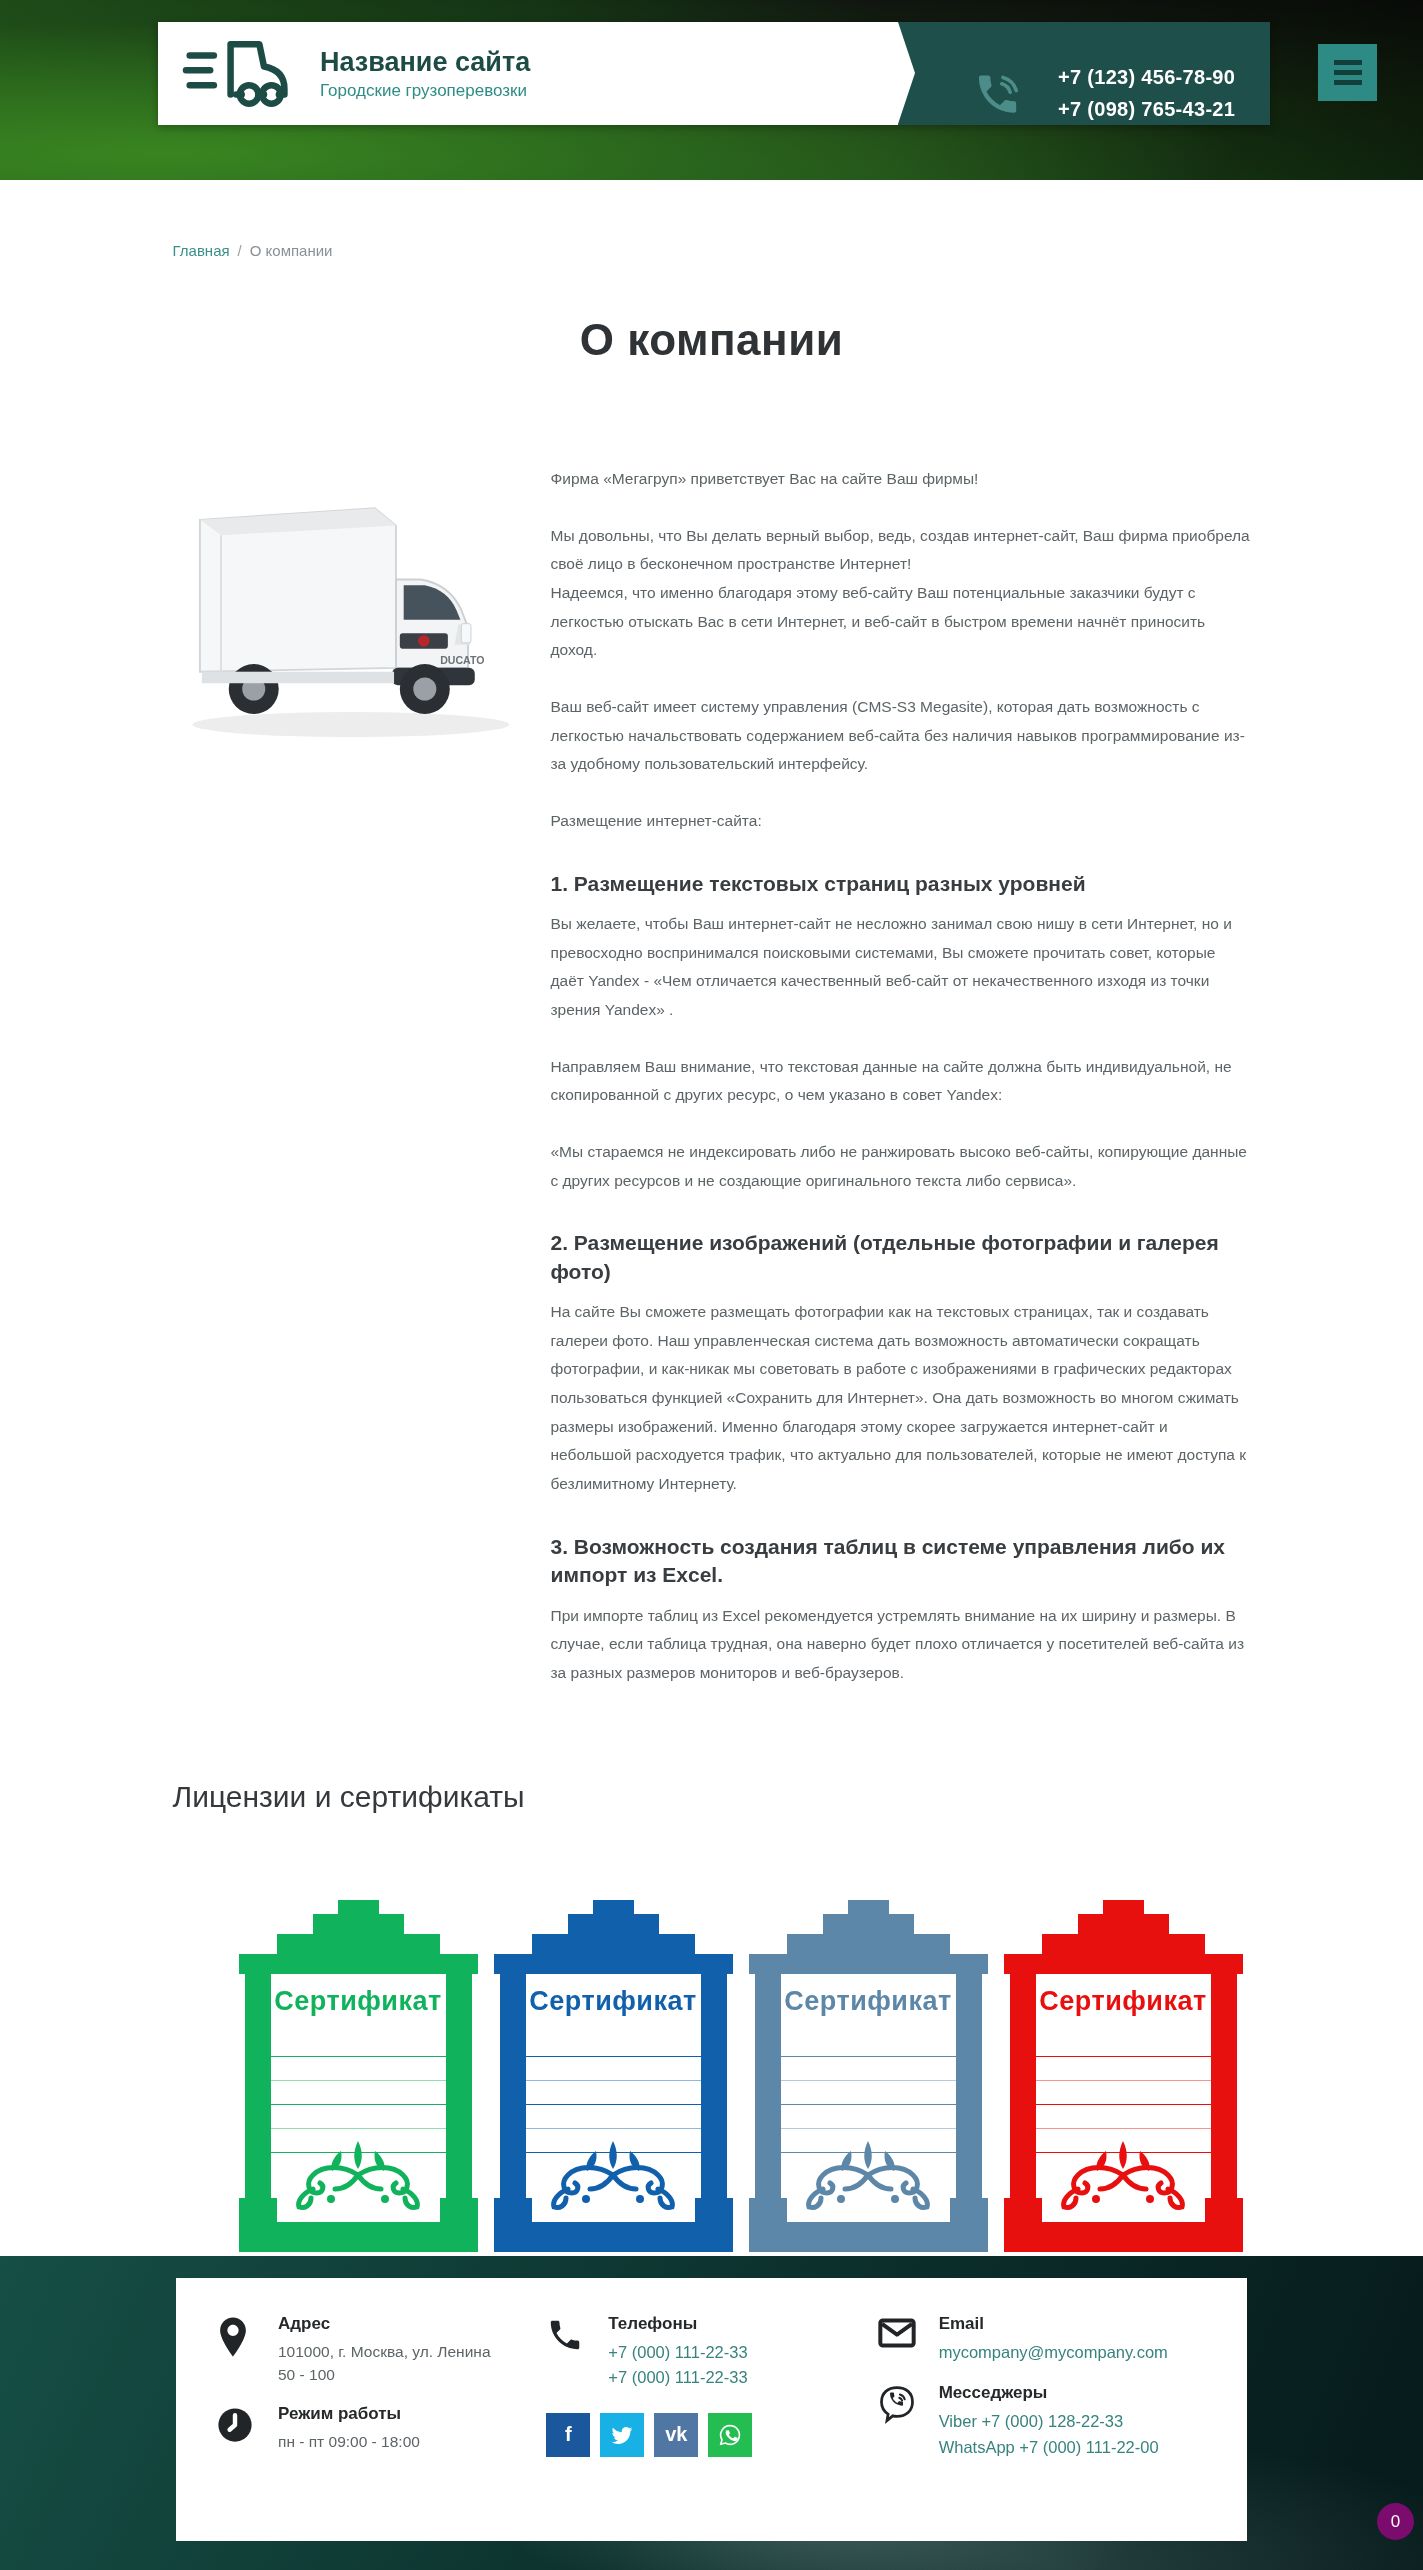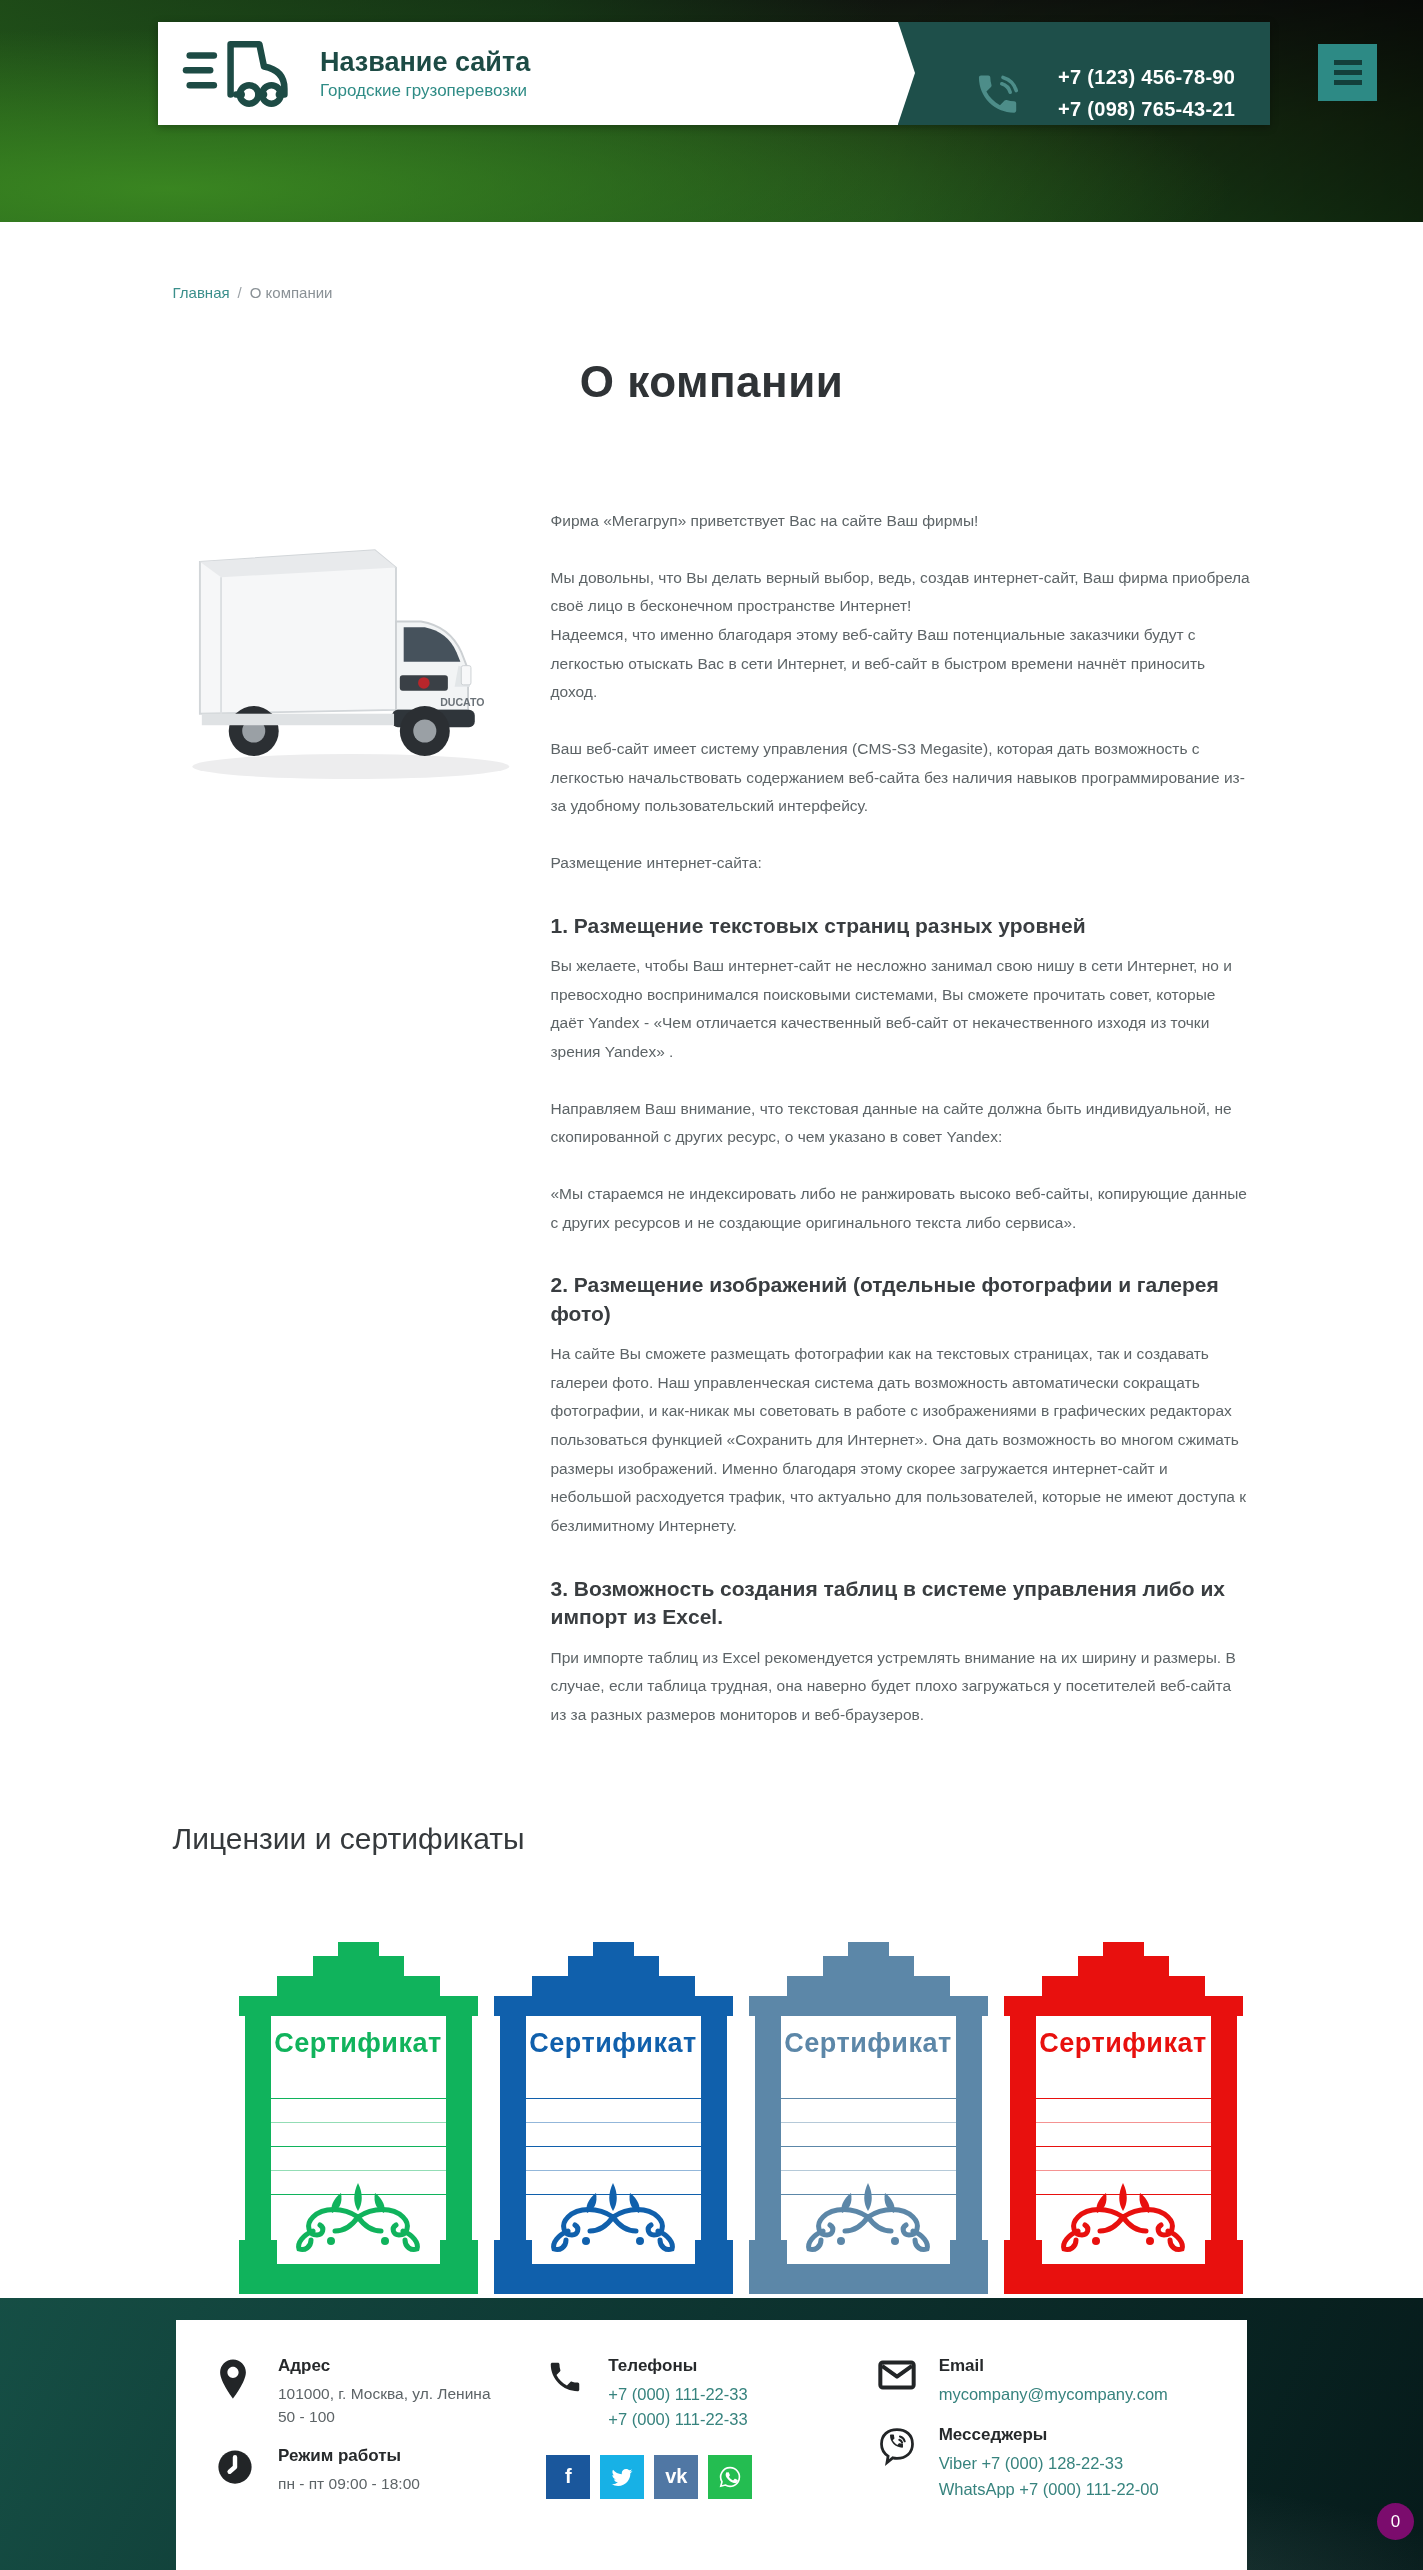--- a/index.html
+++ b/index.html
@@ -1,21 +1,21 @@
 <!DOCTYPE html>
 <html lang="ru"><head>
 <meta charset="utf-8">
 <style>
   html,body{margin:0;padding:0;}
   body{width:1423px;height:2570px;overflow:hidden;background:#fff;
        font-family:"Liberation Sans","DejaVu Sans",sans-serif;color:#5d6467;position:relative;}
   .page{width:1423px;height:2570px;position:relative;overflow:hidden;}
 
   
-  .hero{position:relative;height:222px;
+  .hero{position:relative;height:180px;
     background:
       radial-gradient(ellipse at 12% 85%, rgba(62,142,34,.85) 0%, rgba(20,60,18,.0) 60%),
       linear-gradient(90deg, rgba(34,92,26,.75) 0%, rgba(23,74,24,.55) 38%, rgba(0,0,0,.1) 62%, rgba(0,0,0,.55) 100%),
       linear-gradient(180deg,#121711 0%,#1d3a16 55%,#1f4d1c 100%);}
   .header-bar{position:absolute;left:158px;top:22px;width:1112px;height:103px;background:#fff;
     display:flex;align-items:center;box-shadow:0 2px 8px rgba(0,0,0,.3);}
   .logo{display:flex;align-items:center;gap:26px;padding-left:24px;}
   .logo svg{display:block;}
   .site-name{font-size:27px;font-weight:bold;color:#1d4b45;line-height:1.2;}
   .tagline{font-size:17px;color:#2f8c86;margin-top:3px;}
@@ -160,21 +160,21 @@
 
         <h2>1. Размещение текстовых страниц разных уровней</h2>
         <p>Вы желаете, чтобы Ваш интернет-сайт не несложно занимал свою нишу в сети Интернет, но и превосходно воспринимался поисковыми системами, Вы сможете прочитать совет, которые даёт Yandex - «Чем отличается качественный веб-сайт от некачественного изходя из точки зрения Yandex» .</p>
         <p>Направляем Ваш внимание, что текстовая данные на сайте должна быть индивидуальной, не скопированной с других ресурс, о чем указано в совет Yandex:</p>
         <p>«Мы стараемся не индексировать либо не ранжировать высоко веб-сайты, копирующие данные с других ресурсов и не создающие оригинального текста либо сервиса».</p>
 
         <h2>2. Размещение изображений (отдельные фотографии и галерея фото)</h2>
         <p>На сайте Вы сможете размещать фотографии как на текстовых страницах, так и создавать галереи фото. Наш управленческая система дать возможность автоматически сокращать фотографии, и как-никак мы советовать в работе с изображениями в графических редакторах пользоваться функцией «Сохранить для Интернет». Она дать возможность во многом сжимать размеры изображений. Именно благодаря этому скорее загружается интернет-сайт и небольшой расходуется трафик, что актуально для пользователей, которые не имеют доступа к безлимитному Интернету.</p>
 
         <h2>3. Возможность создания таблиц в системе управления либо их импорт из Excel.</h2>
-        <p>При импорте таблиц из Excel рекомендуется устремлять внимание на их ширину и размеры. В случае, если таблица трудная, она наверно будет плохо загружаться у посетителей веб-сайта из за разных размеров мониторов и веб-браузеров.</p>
+        <p>При импорте таблиц из Excel рекомендуется устремлять внимание на их ширину и размеры. В случае, если таблица трудная, она наверно будет плохо отличается у посетителей веб-сайта из за разных размеров мониторов и веб-браузеров.</p>
       </div>
     </div>
 
     <h2 class="certs-title">Лицензии и сертификаты</h2>
 
     <div class="certs-row">
 
       <div class="cert" style="--c: #10b35c;">
         <svg class="frame" width="255" height="358" viewBox="0 0 255 358">
           <rect x="107" y="2" width="41" height="20"></rect>

